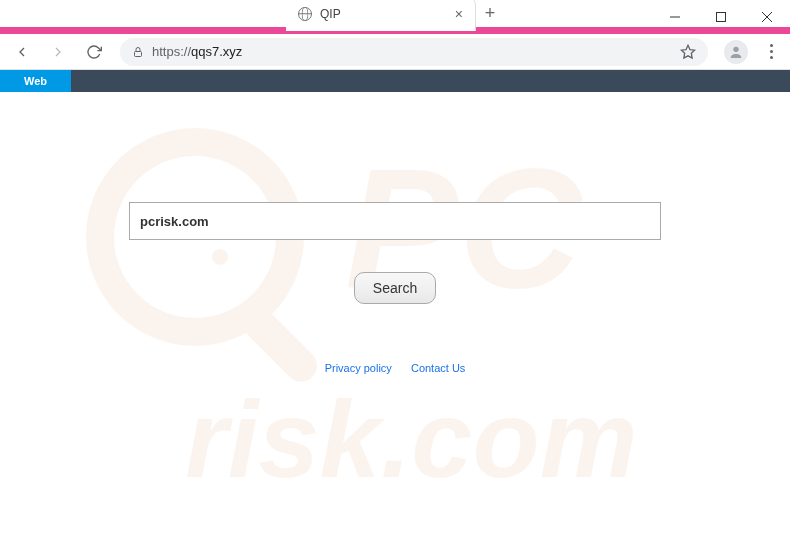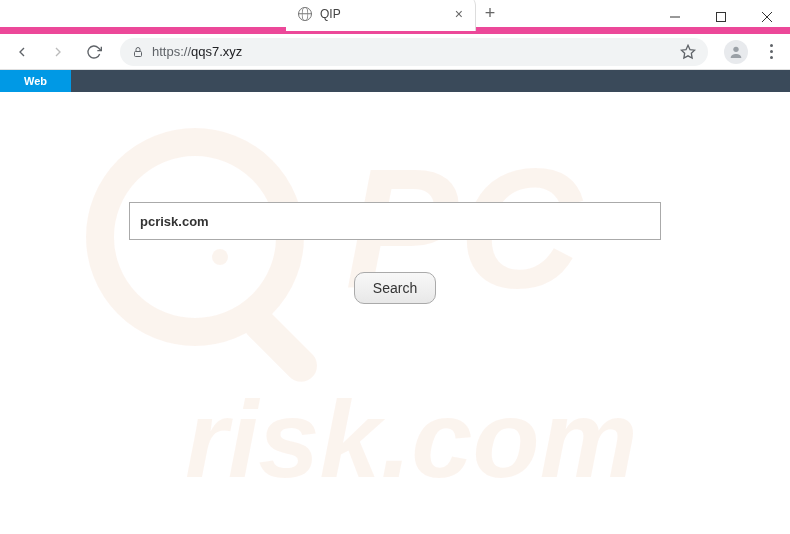--- a/index.html
+++ b/index.html
@@ -144,13 +144,17 @@
   <div class="page-nav-item">Web</div>
 </div>
 
 <div class="content">
   <div class="search-row">
     <input class="search-input" type="text" value="pcrisk.com" style="">
   </div>
   <div class="search-btn-row">
     <button class="search-btn">Search</button>
   </div>
+  <div class="footer-links">
+    <a>Privacy policy</a>
+    <a>Contact Us</a>
+  </div>
 </div>
 
 </body></html>

